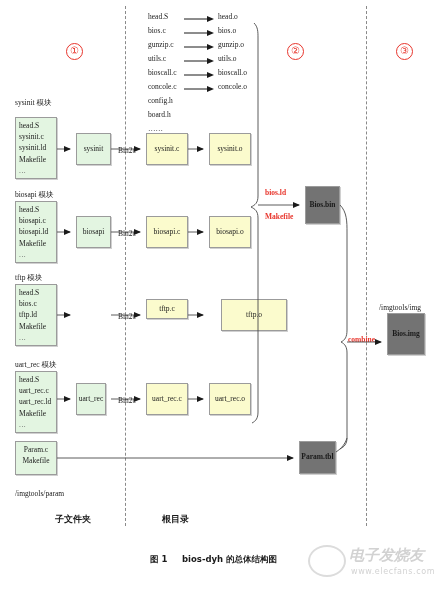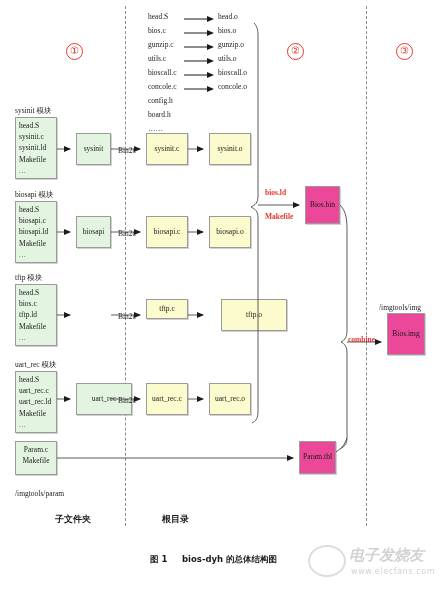--- a/index.html
+++ b/index.html
@@ -51,21 +51,21 @@
     line-height: 10.5px;
     text-align: right;
     display: flex;
     align-items: center;
     justify-content: center;
     color: #1a1a1a;
     font-family: "Liberation Serif", serif;
   }
   .box.green  { background: #e3f5e1; }
   .box.yellow { background: #fbfbcd; }
-  .box.peach  { background: #ec4899; }
+  .box.peach  { background: #737373; font-weight: bold; }
 
   .filelist {
     position: absolute;
     box-sizing: border-box;
     border: 1px solid #9b9b9b;
     box-shadow: 1px 1px 0 rgba(120,120,120,0.35);
     background: #e3f5e1;
     font-size: 7.5px;
     line-height: 11.2px;
     text-align: left;
@@ -209,21 +209,21 @@
       <span class="src">config.h</span>
     </div>
     <div class="maprow">
       <span class="src">board.h</span>
     </div>
     <div class="maprow">
       <span class="src">……</span>
     </div>
   </div>
 
-  <div class="label" style="left:15px; top:106px;">sysinit 模块</div>
+  <div class="label" style="left:15px; top:98px;">sysinit 模块</div>
   <div class="filelist" style="left:15px; top:117px; width:42px; height:62px;">
     <div>head.S</div>
     <div>sysinit.c</div>
     <div>sysinit.ld</div>
     <div>Makefile</div>
     <div class="dots">...</div>
   </div>
   <div class="box green" style="left:76px; top:133px; width:35px; height:32px;">sysinit</div>
   <div class="label" style="left:118px; top:146px;">Bin2c</div>
   <div class="box yellow" style="left:146px; top:133px; width:42px; height:32px;">sysinit.c</div>
@@ -255,21 +255,21 @@
   <div class="box yellow" style="left:209px; top:299px; width:66px; height:32px;margin-left:12px;">tftp.o</div>
 
   <div class="label" style="left:15px; top:360px;">uart_rec 模块</div>
   <div class="filelist" style="left:15px; top:371px; width:42px; height:62px;">
     <div>head.S</div>
     <div>uart_rec.c</div>
     <div>uart_rec.ld</div>
     <div>Makefile</div>
     <div class="dots">...</div>
   </div>
-  <div class="box green" style="left:76px; top:383px; width:56px; height:32px;">uart_rec</div>
+  <div class="box green" style="left:76px; top:383px; width:30px; height:32px;">uart_rec</div>
   <div class="label" style="left:118px; top:396px;">Bin2c</div>
   <div class="box yellow" style="left:146px; top:383px; width:42px; height:32px;">uart_rec.c</div>
   <div class="box yellow" style="left:209px; top:383px; width:42px; height:32px;">uart_rec.o</div>
 
   <div class="filelist" style="left:15px; top:441px; width:42px; height:34px; text-align:center; padding-left:0;">
     <div>Param.c</div>
     <div>Makefile</div>
   </div>
   <div class="label" style="left:15px; top:489px;">/imgtools/param</div>
   <div class="box peach" style="left:299px; top:441px; width:37px; height:33px;">Param.tbl</div>

